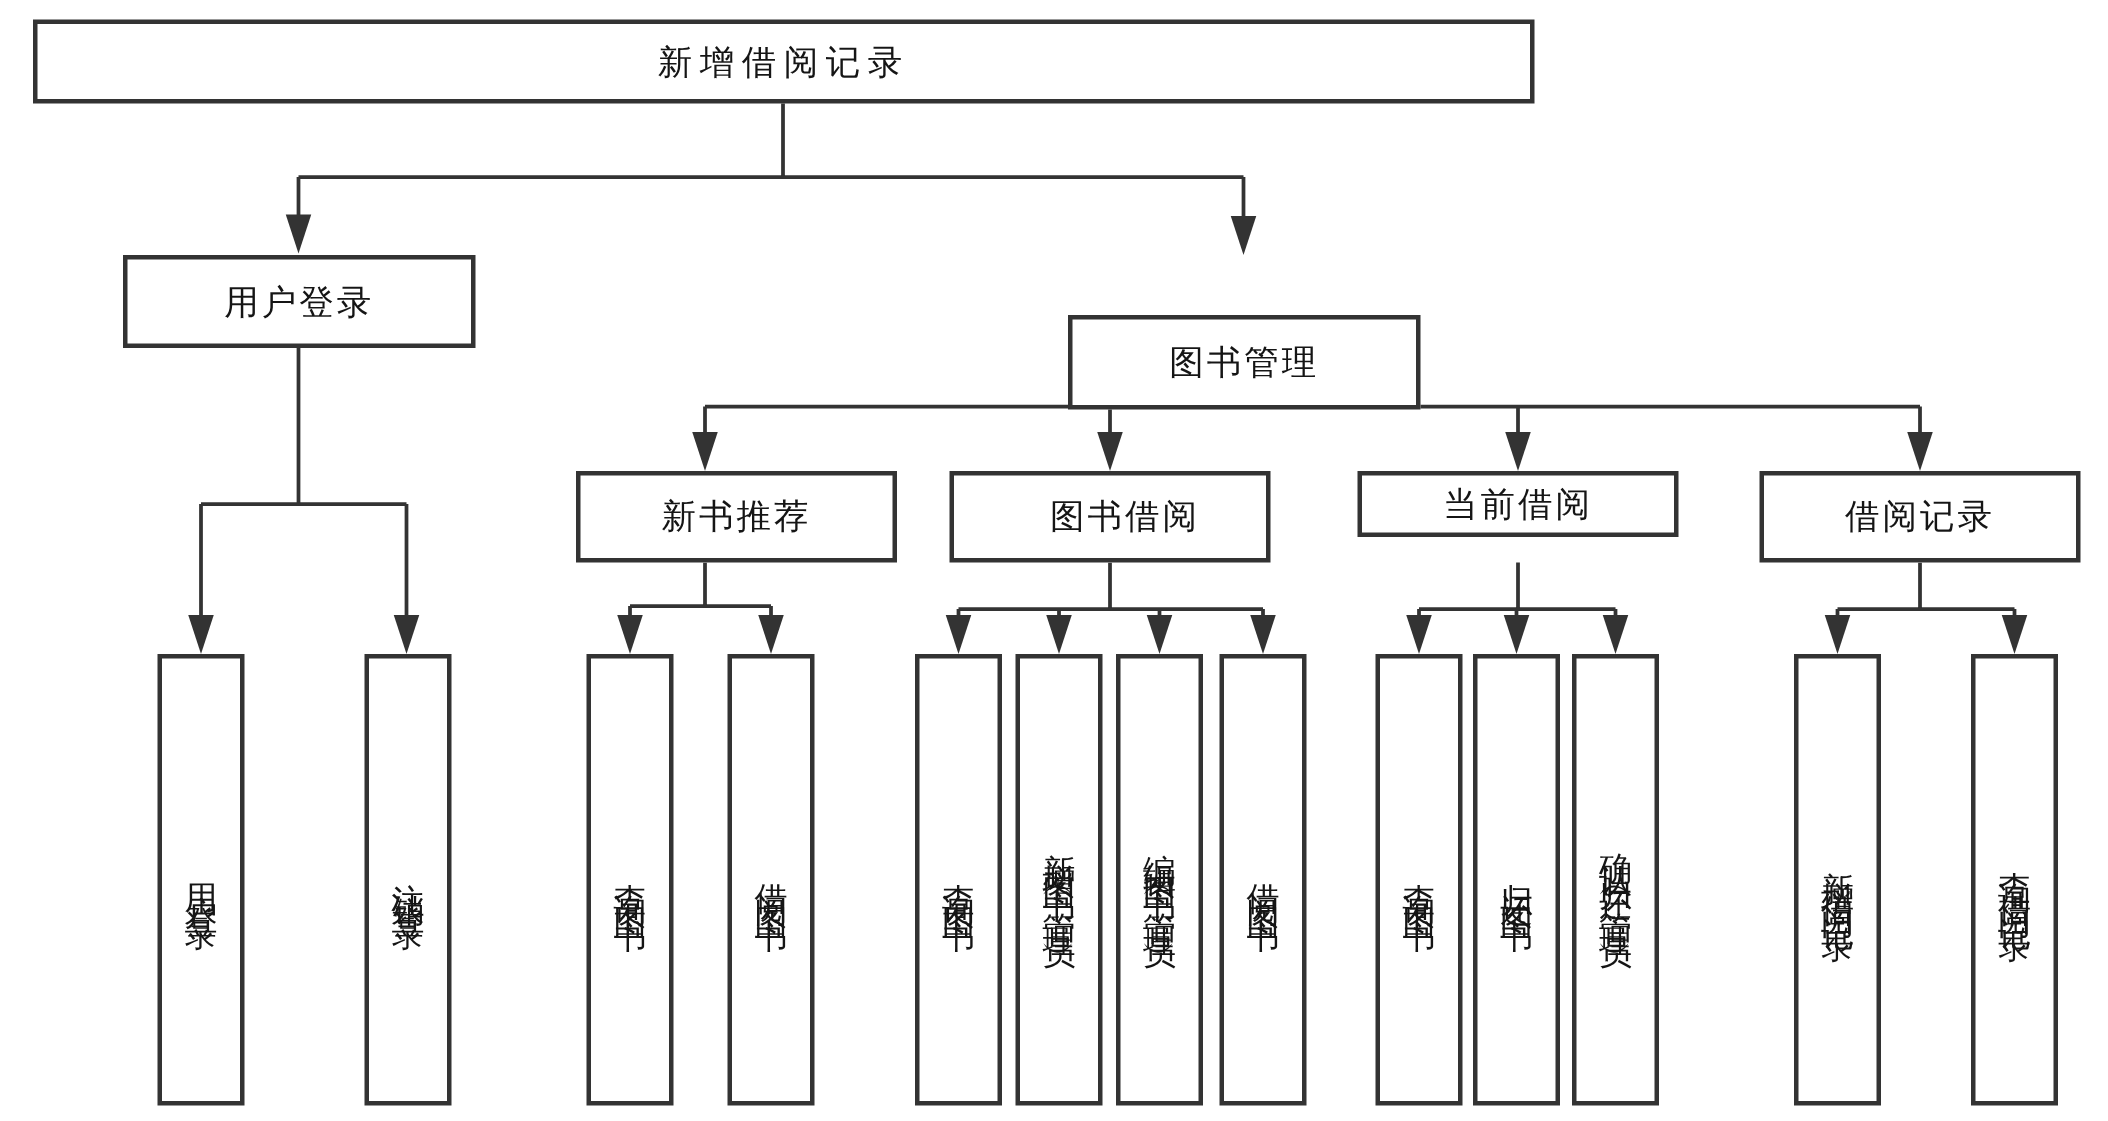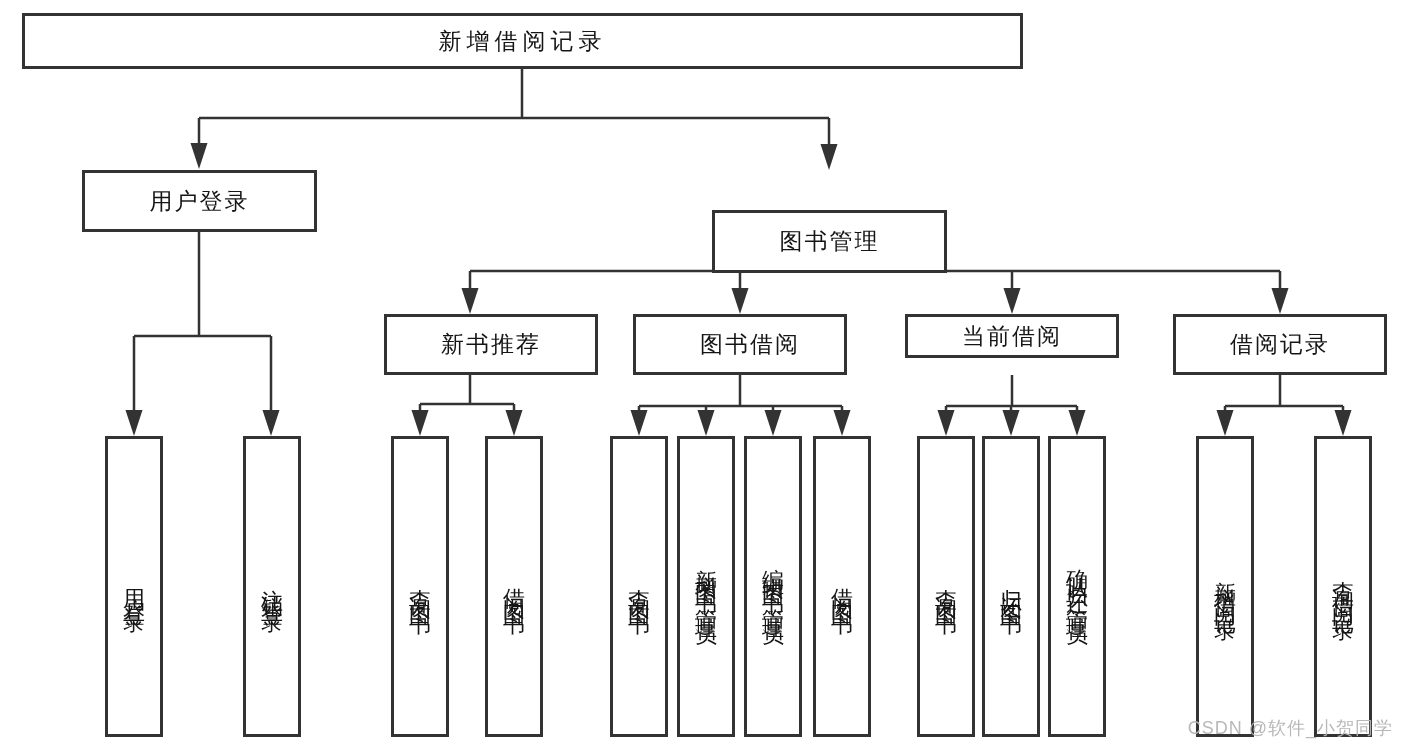--- a/index.html
+++ b/index.html
@@ -142,15 +142,14 @@
   <div class="box leaf" style="left:744px; top:436px; width:58px; height:301px;">编辑图书（管理员）</div>
   <div class="box leaf" style="left:813px; top:436px; width:58px; height:301px;">借阅图书</div>
 
   <div class="box leaf" style="left:917px; top:436px; width:58px; height:301px;">查询图书</div>
   <div class="box leaf" style="left:982px; top:436px; width:58px; height:301px;">归还图书</div>
   <div class="box leaf" style="left:1048px; top:436px; width:58px; height:301px;">确认归还（管理员）</div>
 
   <div class="box leaf" style="left:1196px; top:436px; width:58px; height:301px;">新增借阅记录</div>
   <div class="box leaf" style="left:1314px; top:436px; width:58px; height:301px;">查询借阅记录</div>
 
-  <div class="watermark">CSDN @软件_小贺同学</div>
 
 </div>
 
 </body></html>

